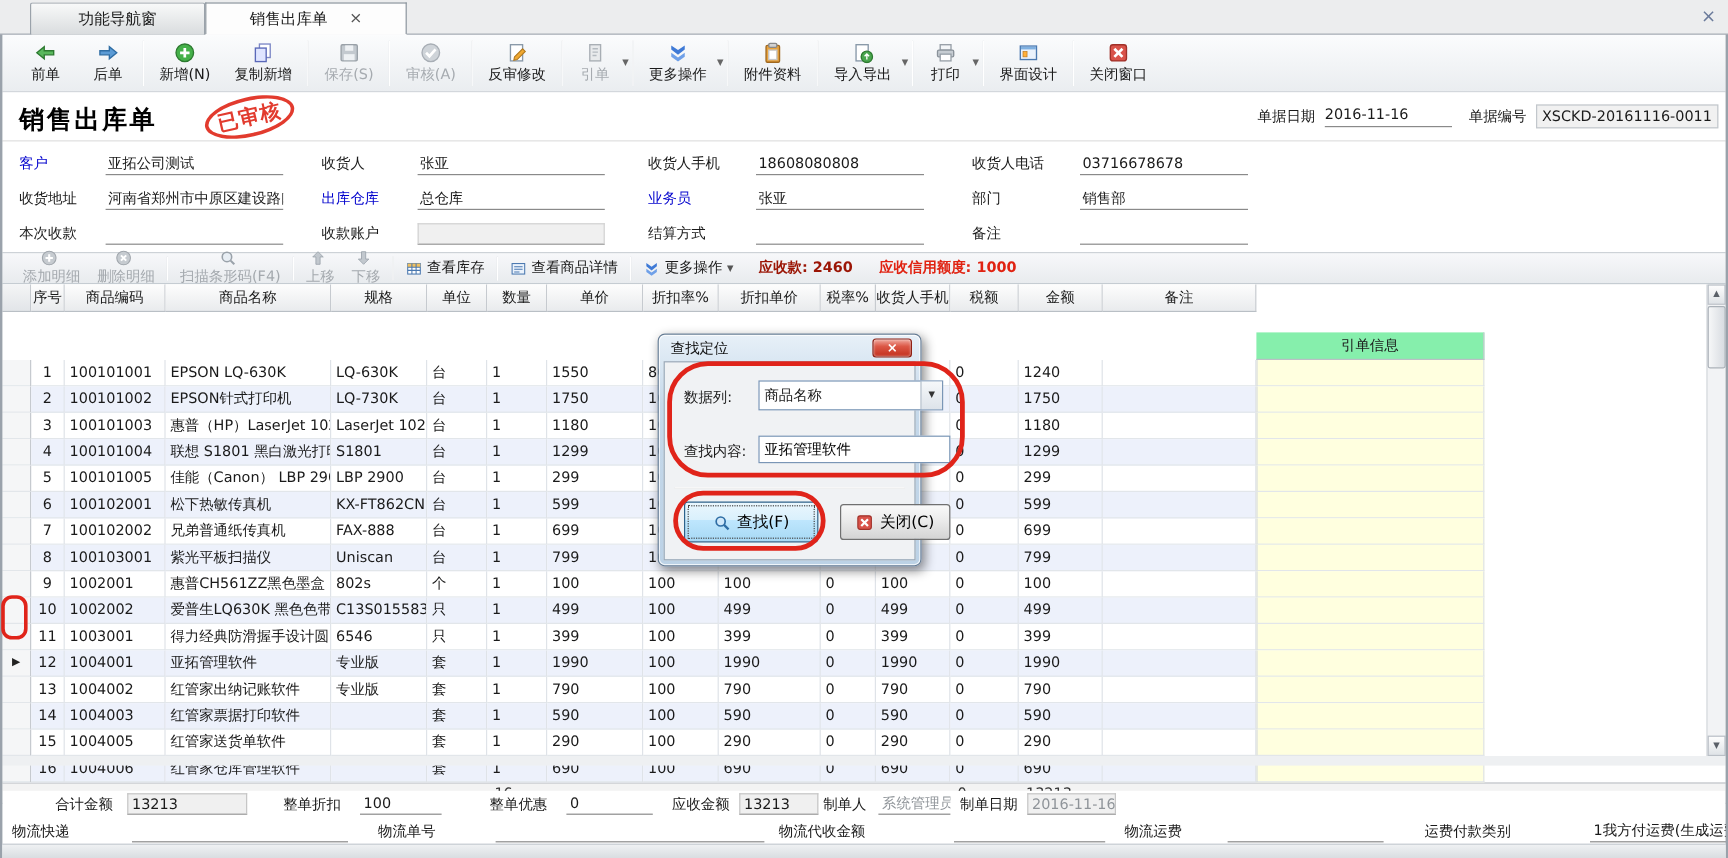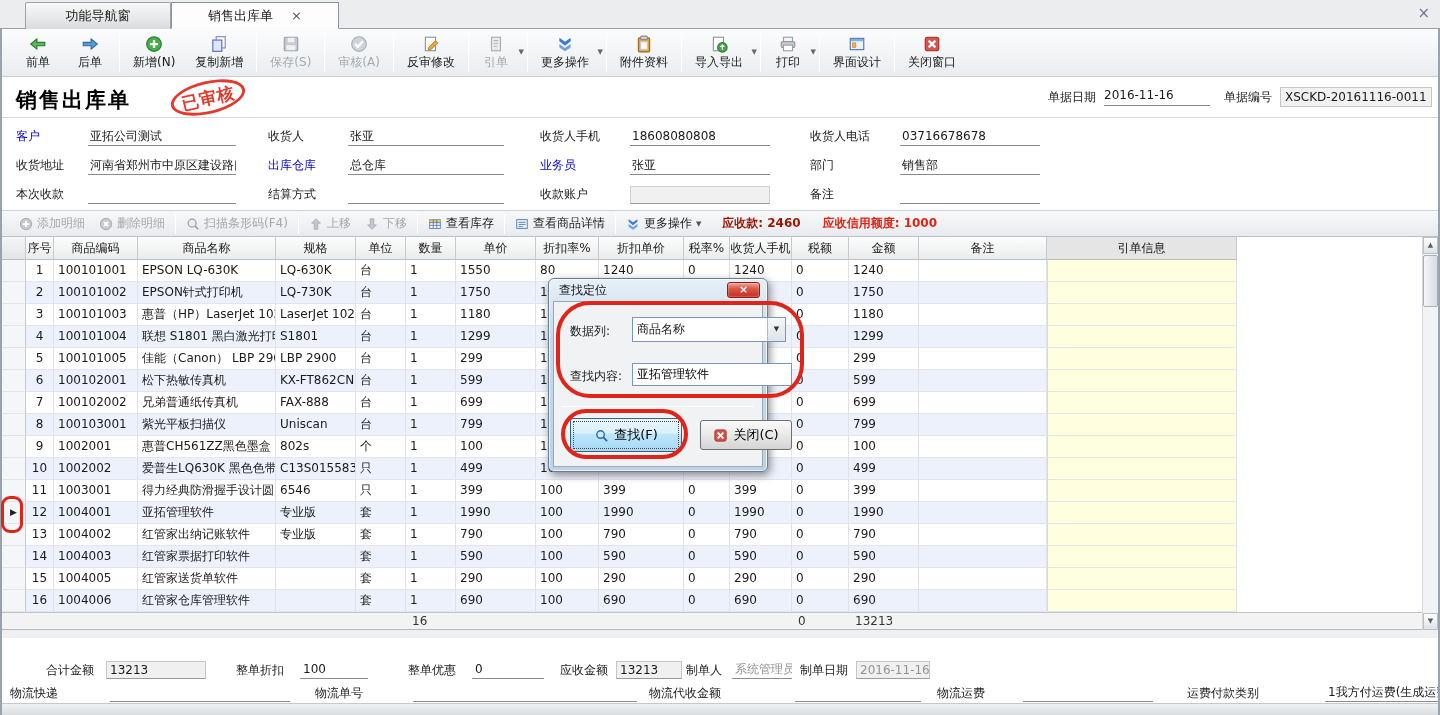--- a/index.html
+++ b/index.html
@@ -44,32 +44,32 @@
   .ffield .flbl.blue { color:#0000cd; }
   .form-row .ffield:nth-child(1) .flbl{width:72px} .form-row .ffield:nth-child(1) .fv{width:148px}
   .form-row .ffield:nth-child(2){margin-left:32px} .form-row .ffield:nth-child(2) .flbl{width:80px} .form-row .ffield:nth-child(2) .fv{width:156px}
   .form-row .ffield:nth-child(3){margin-left:36px} .form-row .ffield:nth-child(3) .flbl{width:90px} .form-row .ffield:nth-child(3) .fv{width:140px}
   .form-row .ffield:nth-child(4){margin-left:40px} .form-row .ffield:nth-child(4) .flbl{width:90px} .form-row .ffield:nth-child(4) .fv{width:140px}
 
   
   .gridbar { position:absolute; left:2px; top:210px; width:1436px; height:27px; background:linear-gradient(#f7f8fa,#e8ebee); border-top:1px solid #cdd2d7; border-bottom:1px solid #b9c0c7; display:flex; align-items:center; padding-left:10px; }
   .gb-item { display:flex; align-items:center; padding:0 7px; white-space:nowrap; }
   .gb-item .icon svg { width:14px; height:14px; margin-right:4px; display:block; }
-  .gb-item.disabled { color:#a4a9ae; }
+  .gb-item.disabled { color:#a4a9ae;flex-direction:column; }
   .gb-item .caret { font-size:7px; color:#555; margin-left:4px; }
   .gb-sep { width:1px; height:20px; background:#c8cdd2; border-right:1px solid #fff; margin:0 3px; }
   .gb-recv { color:#9b1505; font-weight:bold; margin-left:14px; }
   .gb-credit { color:#e02312; font-weight:bold; margin-left:22px; }
 
   
   .tablewrap { position:absolute; left:2px; top:237px; width:1436px; height:401px; background:#fff; }
   .grow { display:grid; grid-template-columns:24px 28px 84px 138px 80px 50px 50px 80px 63px 85px 46px 62px 57px 70px 128px 190px; }
   .thead .cell { height:23px; line-height:22px; text-align:center; background:linear-gradient(#fdfdfd,#e9ebed); border-right:1px solid #c6cacf; border-bottom:1px solid #b9bfc5; font-size:12px; overflow:hidden; white-space:nowrap; }
   .thead .cell.rowhead { background:linear-gradient(#f4f5f6,#e2e5e8); }
-  .thead .cell.refcol { background:#e5e5e5; }
+  .thead .cell.refcol { background:#86efac;margin-top:40px; }
   .trow .cell { height:22px; line-height:21px; border-right:1px solid #dfe3e8; border-bottom:1px solid #e2e6ea; padding-left:4px; white-space:nowrap; overflow:hidden; font-size:12px; }
   .trow .cell.rowhead { background:#f5f6f7; border-right:1px solid #c6cacf; padding:0; text-align:center; font-size:9px; color:#222; }
   .trow.even .cell:not(.rowhead):not(.refcol) { background:#edf1fb; }
   .trow .cell.refcol { background:#ffffdf; border-left:1px solid #d8dce0; }
   .trow .cell.c-seq { text-align:center; padding-left:0; }
   .totalrow { height:18px; background:#f3f3f3; border-top:1px solid #c0c4c8; border-bottom:1px solid #b2b8be; }
   .totalrow .cell { height:16px; line-height:16px; font-size:12px; color:#333; padding-left:6px; white-space:nowrap; }
   .tbl-bottom-strip { position:absolute; left:0; top:393px; width:1436px; height:8px; background:#eef0f2; }
 
   
@@ -336,26 +336,26 @@
           <span class="flbl">部门</span>
           <span class="fv">销售部</span>
         </div>
       </div>
       <div class="form-row">
         <div class="ffield">
           <span class="flbl">本次收款</span>
           <span class="fv"></span>
         </div>
         <div class="ffield">
+          <span class="flbl">收款账户</span>
+          <span class="fv box"></span>
+        </div>
+        <div class="ffield">
           <span class="flbl">结算方式</span>
           <span class="fv"></span>
-        </div>
-        <div class="ffield">
-          <span class="flbl">收款账户</span>
-          <span class="fv box"></span>
         </div>
         <div class="ffield">
           <span class="flbl">备注</span>
           <span class="fv"></span>
         </div>
       </div>
     </div>
 
   <div class="gridbar" id="grid-toolbar">
       <div class="gb-item disabled">

